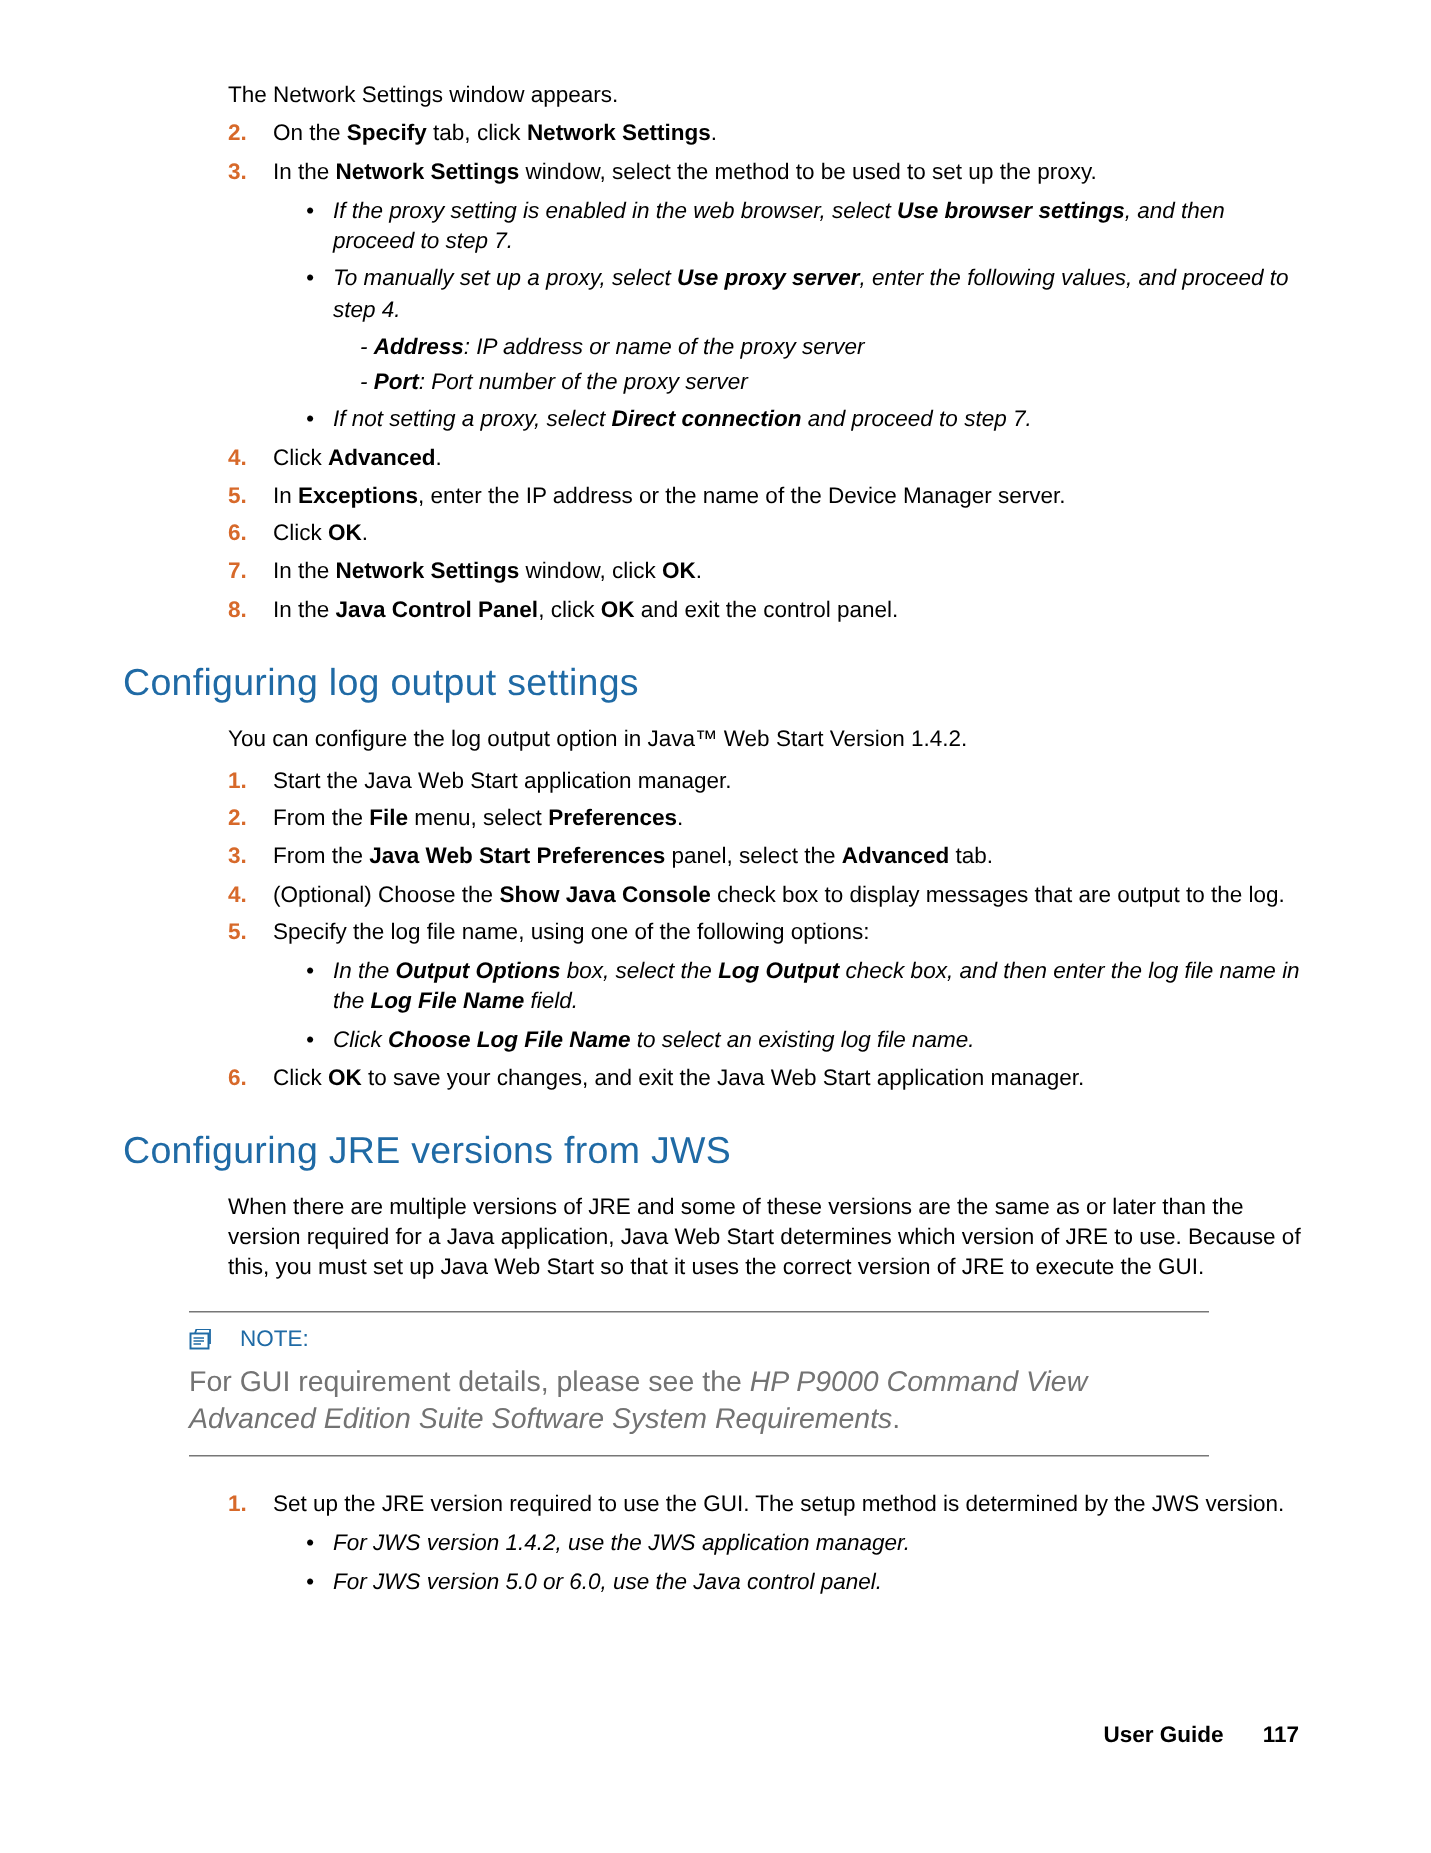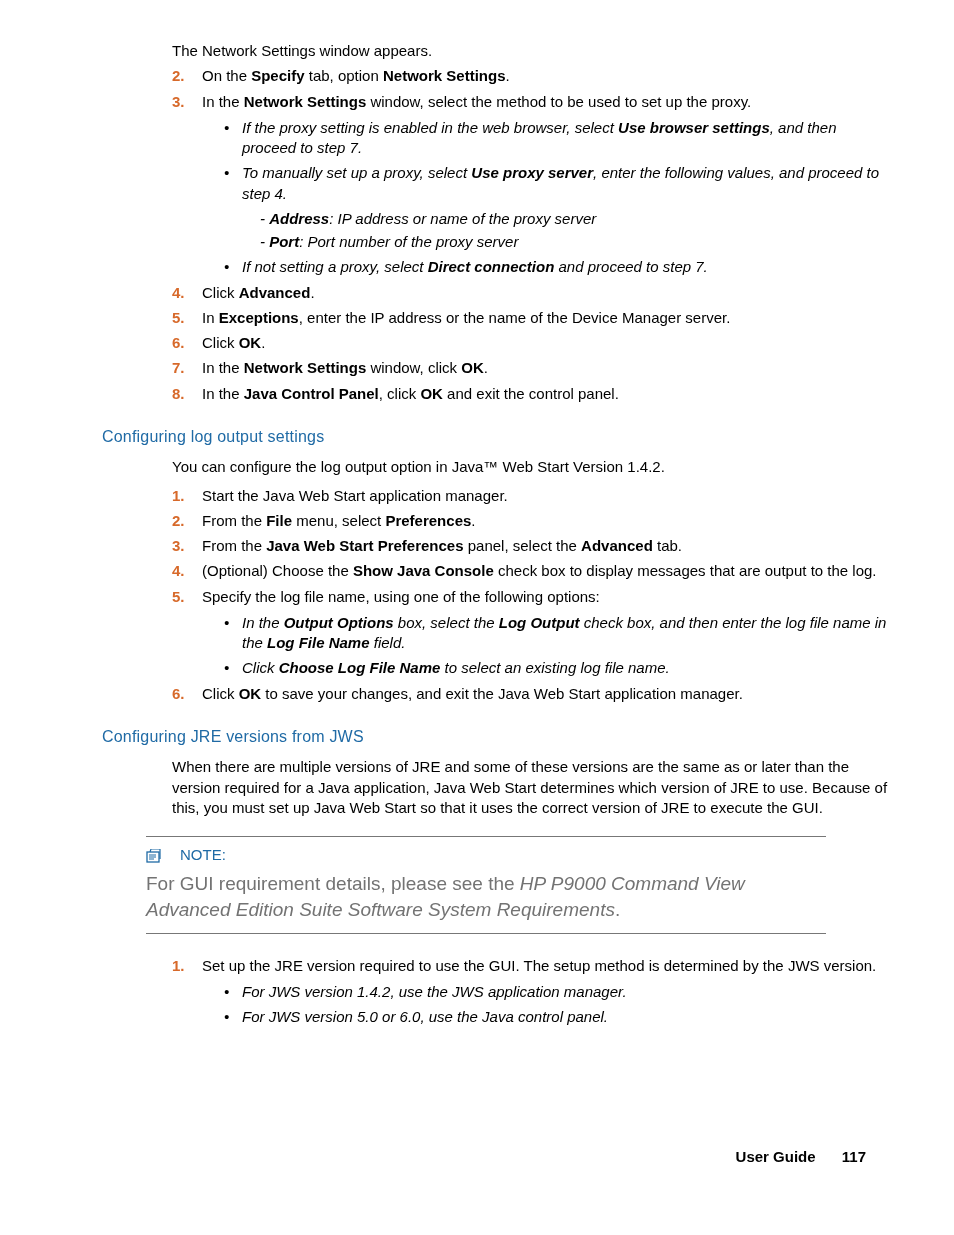--- a/index.html
+++ b/index.html
@@ -10,24 +10,23 @@
     height: 1235px;
     font-family: Arial, Helvetica, sans-serif;
     font-size: 15px;
     color: #000;
     background: #fff;
     position: relative;
     line-height: 1.35;
   }
   .page {
     position: absolute;
-    top: 41px;
+    top: 54px;
     left: 82px;
     width: 790px;
-    margin-left: 20px;
   }
   .ol {
     list-style: none;
     padding: 0;
     margin: 0 0 0 70px;
   }
   .ol > li {
     position: relative;
     padding-left: 30px;
     margin-bottom: 5px;
@@ -57,21 +56,21 @@
     top: 0;
   }
   .sub {
     margin: 5px 0 4px 18px;
   }
   .sub div { margin-bottom: 3px; }
   h2 {
     font-family: Arial, Helvetica, sans-serif;
     font-weight: normal;
     color: #1f6aa5;
-    font-size: 16px;
+    font-size: 25px;
     margin: 22px 0 10px 0;
     letter-spacing: 0.2px;
   }
   .para {
     margin: 0 0 8px 70px;
   }
   .note-box {
     margin: 12px 0 12px 44px;
     padding: 6px 0 10px 0;
     width: 680px;
@@ -119,21 +118,21 @@
 
 <div class="page">
 
   <ol class="ol">
     <li>
       <span class="num"></span>
       <div style="margin-left:-30px">The Network Settings window appears.</div>
     </li>
     <li>
       <span class="num">2.</span>
-      <span><span>On the </span><b>Specify</b><span> tab, option </span><b>Network Settings</b><span>.</span></span>
+      <span><span>On the </span><b>Specify</b><span> tab, click </span><b>Network Settings</b><span>.</span></span>
     </li>
     <li>
       <span class="num">3.</span>
       <span><span>In the </span><b>Network Settings</b><span> window, select the method to be used to set up the proxy.</span></span>
       <ul class="ul">
         <li><span>If the proxy setting is enabled in the web browser, select </span><b>Use browser settings</b><span>, and then proceed to step 7.</span></li>
         <li><span>To manually set up a proxy, select </span><b>Use proxy server</b><span>, enter the following values, and proceed to step 4.</span>
           <div class="sub">
             <div><span>- </span><b>Address</b><span>: IP address or name of the proxy server</span></div>
             <div><span>- </span><b>Port</b><span>: Port number of the proxy server</span></div>

